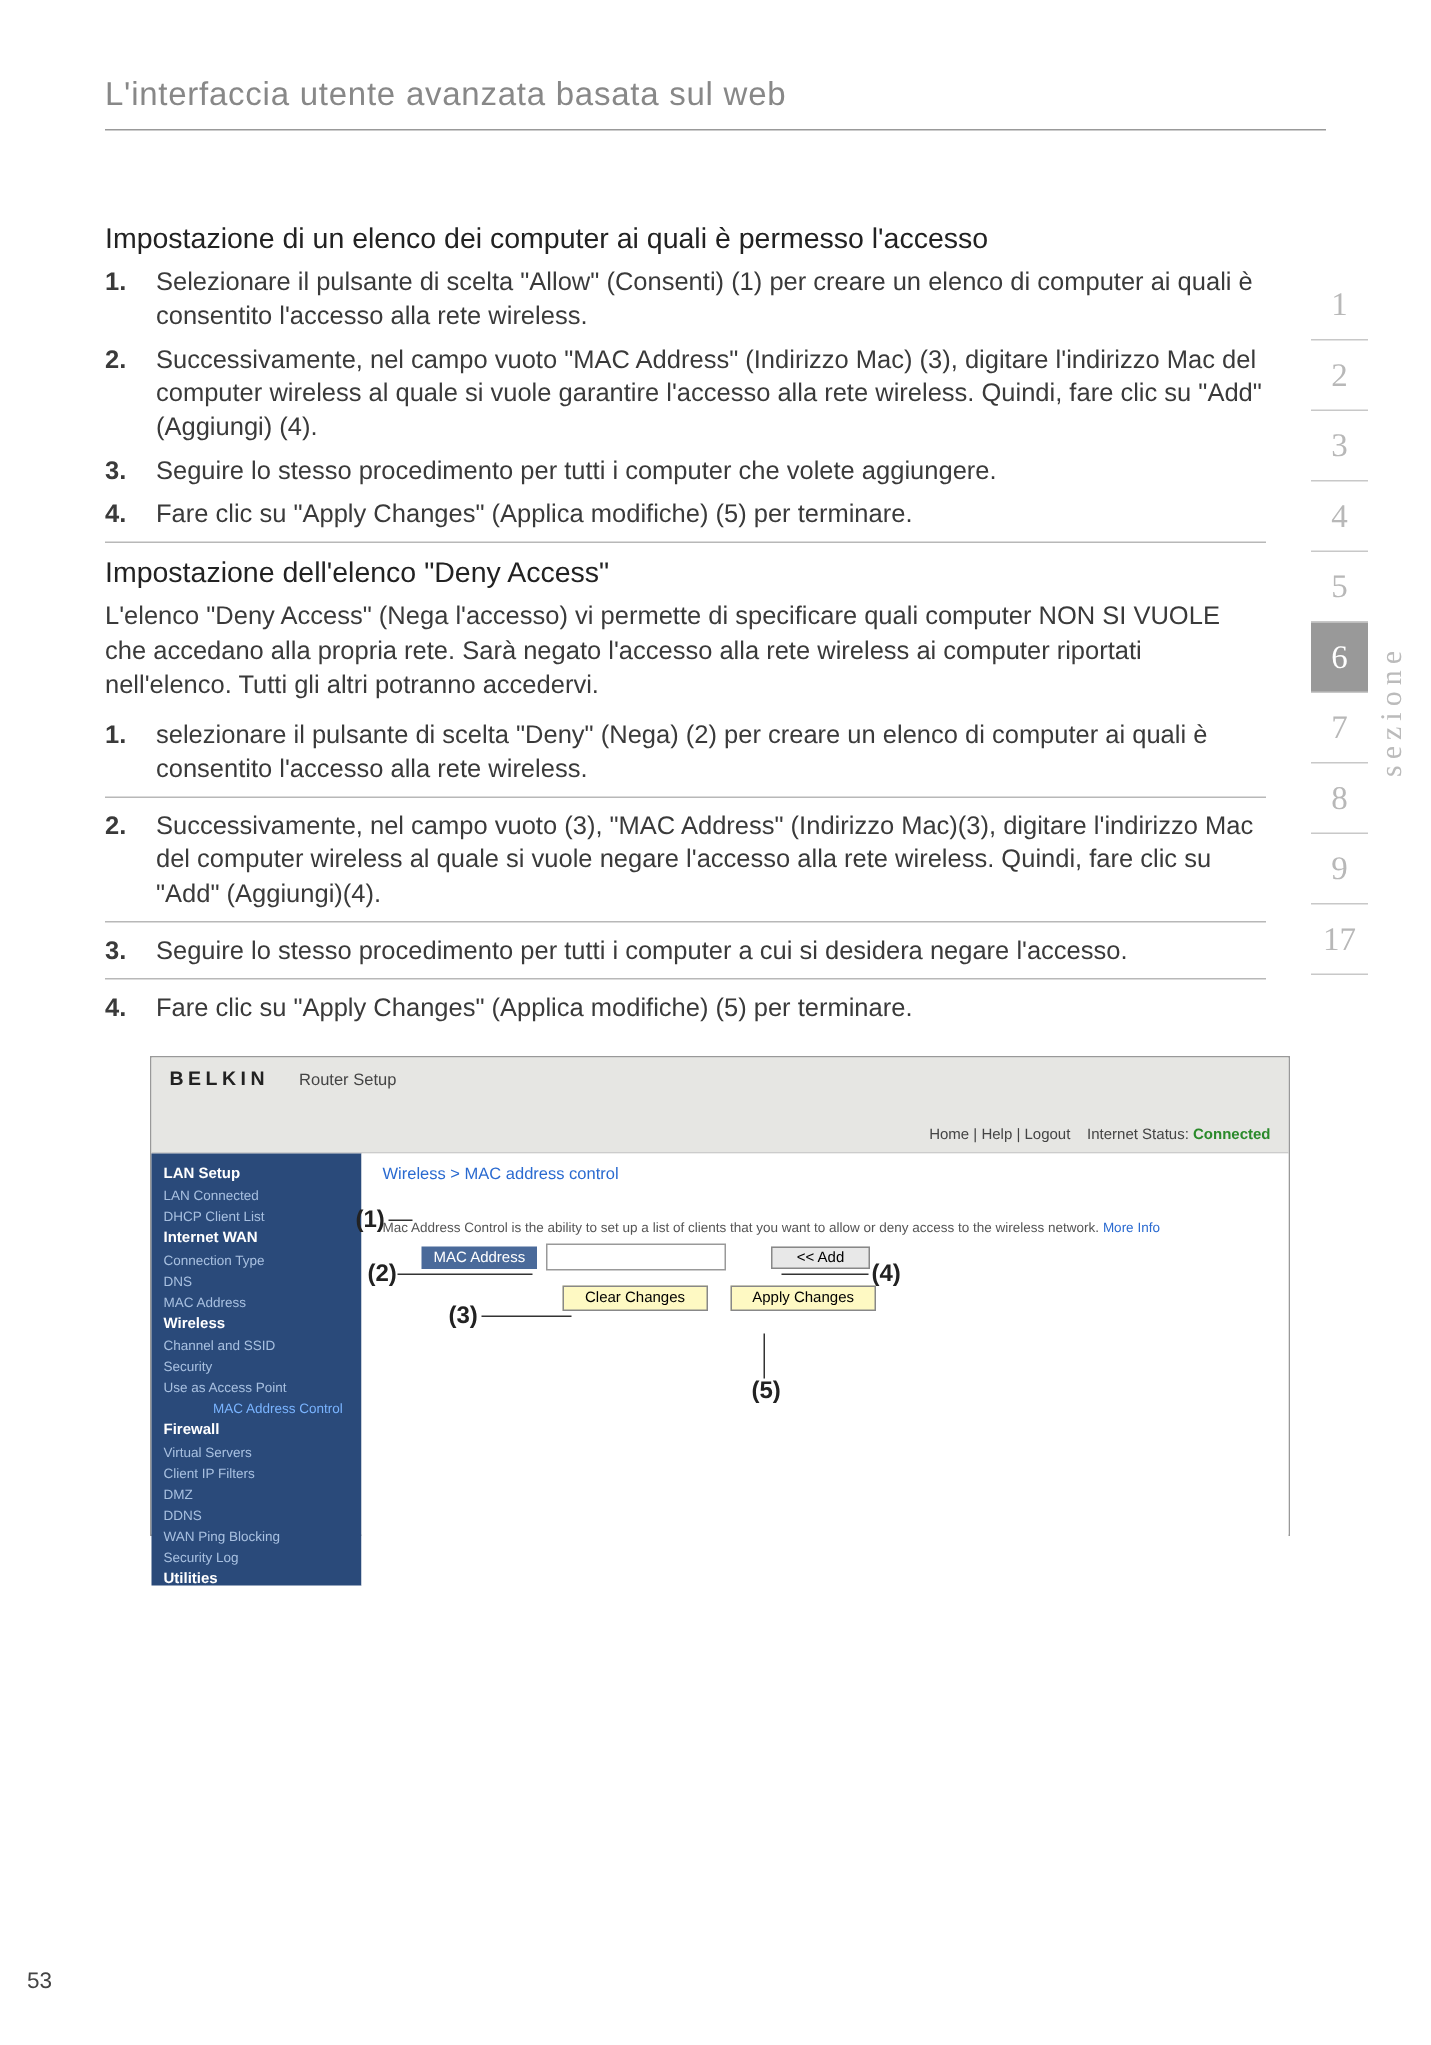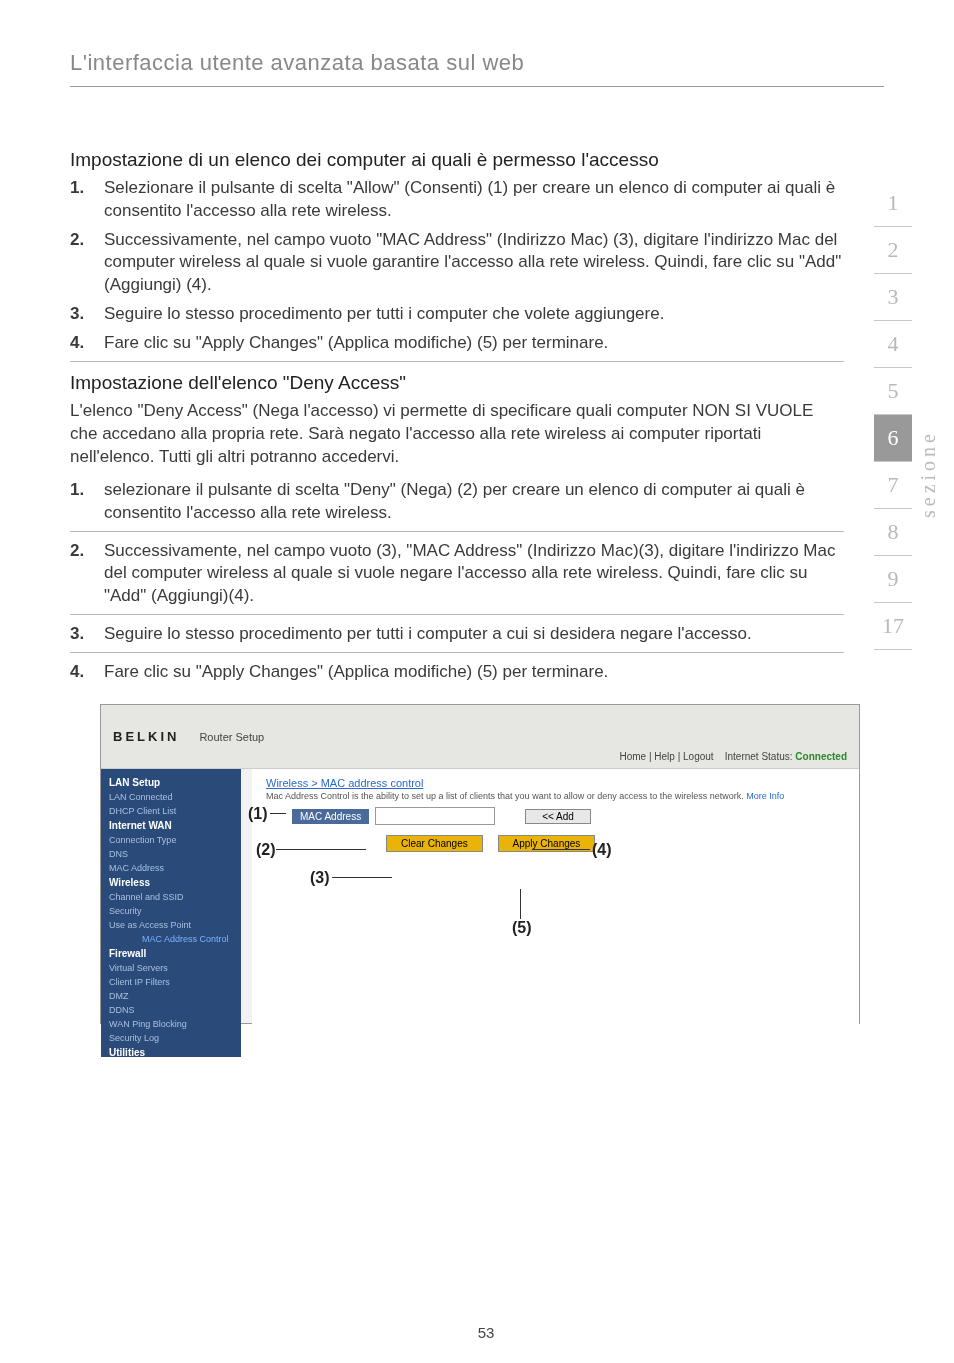--- a/index.html
+++ b/index.html
@@ -87,74 +87,73 @@
     margin: 20px 70px 0 100px;
     border: 1px solid #999;
     font-size: 10px;
     background: #f2f2f0;
     width: 760px;
     height: 320px;
     position: relative;
   }
   .ss-header {
     display: flex;
-    align-items: center;
     justify-content: space-between;
     padding: 6px 12px;
     background: #e6e6e3;
     border-bottom: 1px solid #ccc;
   }
   .ss-logo { font-weight: bold; letter-spacing: 3px; font-size: 13px; color: #222; }
   .ss-routersetup { font-size: 11px; color: #444; }
   .ss-toplinks { font-size: 10px; color: #444; margin-top: 40px; }
   .ss-toplinks .connected { color: #2a8a2a; font-weight: bold; }
-  .ss-body { display: flex; height: calc(100% - 30px); gap: 11px; }
+  .ss-body { display: flex; height: calc(100% - 30px); }
   .ss-sidebar {
     width: 140px;
     background: #2a4a7a;
     color: #c8d4e6;
     font-size: 9px;
     padding: 6px 0;
     overflow: hidden;
   }
   .ss-sidebar .sb-head { font-weight: bold; color: #fff; padding: 2px 8px; font-size: 10px; }
   .ss-sidebar .sb-item { padding: 2px 8px; color: #a8c0e0; }
   .ss-sidebar .sb-item.hl { color: #7ab4ff; margin-left: 33px; }
   .ss-main {
     flex: 1;
     background: #fff;
     padding: 8px 14px;
     position: relative;
   }
-  .ss-breadcrumb { color: #2a6ad0; font-size: 11px; margin-bottom: 2px; text-decoration: underline; }
+  .ss-breadcrumb { color: #2a6ad0; font-size: 11px; margin-bottom: 24px; }
   .ss-desc { font-size: 9px; color: #555; margin-bottom: 6px; }
   .ss-desc .more { color: #2a6ad0; }
   .ss-radios { font-size: 10px; color: #333; margin-bottom: 10px; padding-left: 26px; }
   .ss-radios input { margin: 0 2px 0 6px; vertical-align: middle; }
   .ss-macrow { display: flex; align-items: center; gap: 6px; margin-bottom: 10px; padding-left: 26px; }
   .ss-maclabel { background: #4a6a9a; color: #fff; padding: 2px 8px; font-size: 10px; }
   .ss-macinput { width: 120px; height: 18px; border: 1px solid #999; background: #fff; }
   .ss-addbtn { border: 1px solid #888; background: #e8e8e8; padding: 1px 16px; font-size: 10px; margin-left: 24px; }
   .ss-btnrow { padding-left: 120px; margin-top: 6px; }
-  .ss-btn { border: 1px solid #888; background: #eab308; padding: 2px 14px; font-size: 10px; margin-right: 12px; }
+  .ss-btn { border: 1px solid #888; background: #fef9c3; padding: 2px 14px; font-size: 10px; margin-right: 12px; }
   .callout {
     position: absolute;
     font-weight: bold;
     font-size: 16px;
     color: #222;
   }
   .callout-line {
     position: absolute;
     background: #333;
   }
   .page-number {
     position: absolute;
-    bottom: 22px;
+    bottom: 34px;
     width: 100%;
-    text-align: center;
+    text-align: left;
     font-size: 15px;
     color: #444;
     padding-left: 18px;
   }
 </style>
 </head>
 <body>
 
 <div class="page-title">L'interfaccia utente avanzata basata sul web</div>
 <div class="title-underline"></div>

